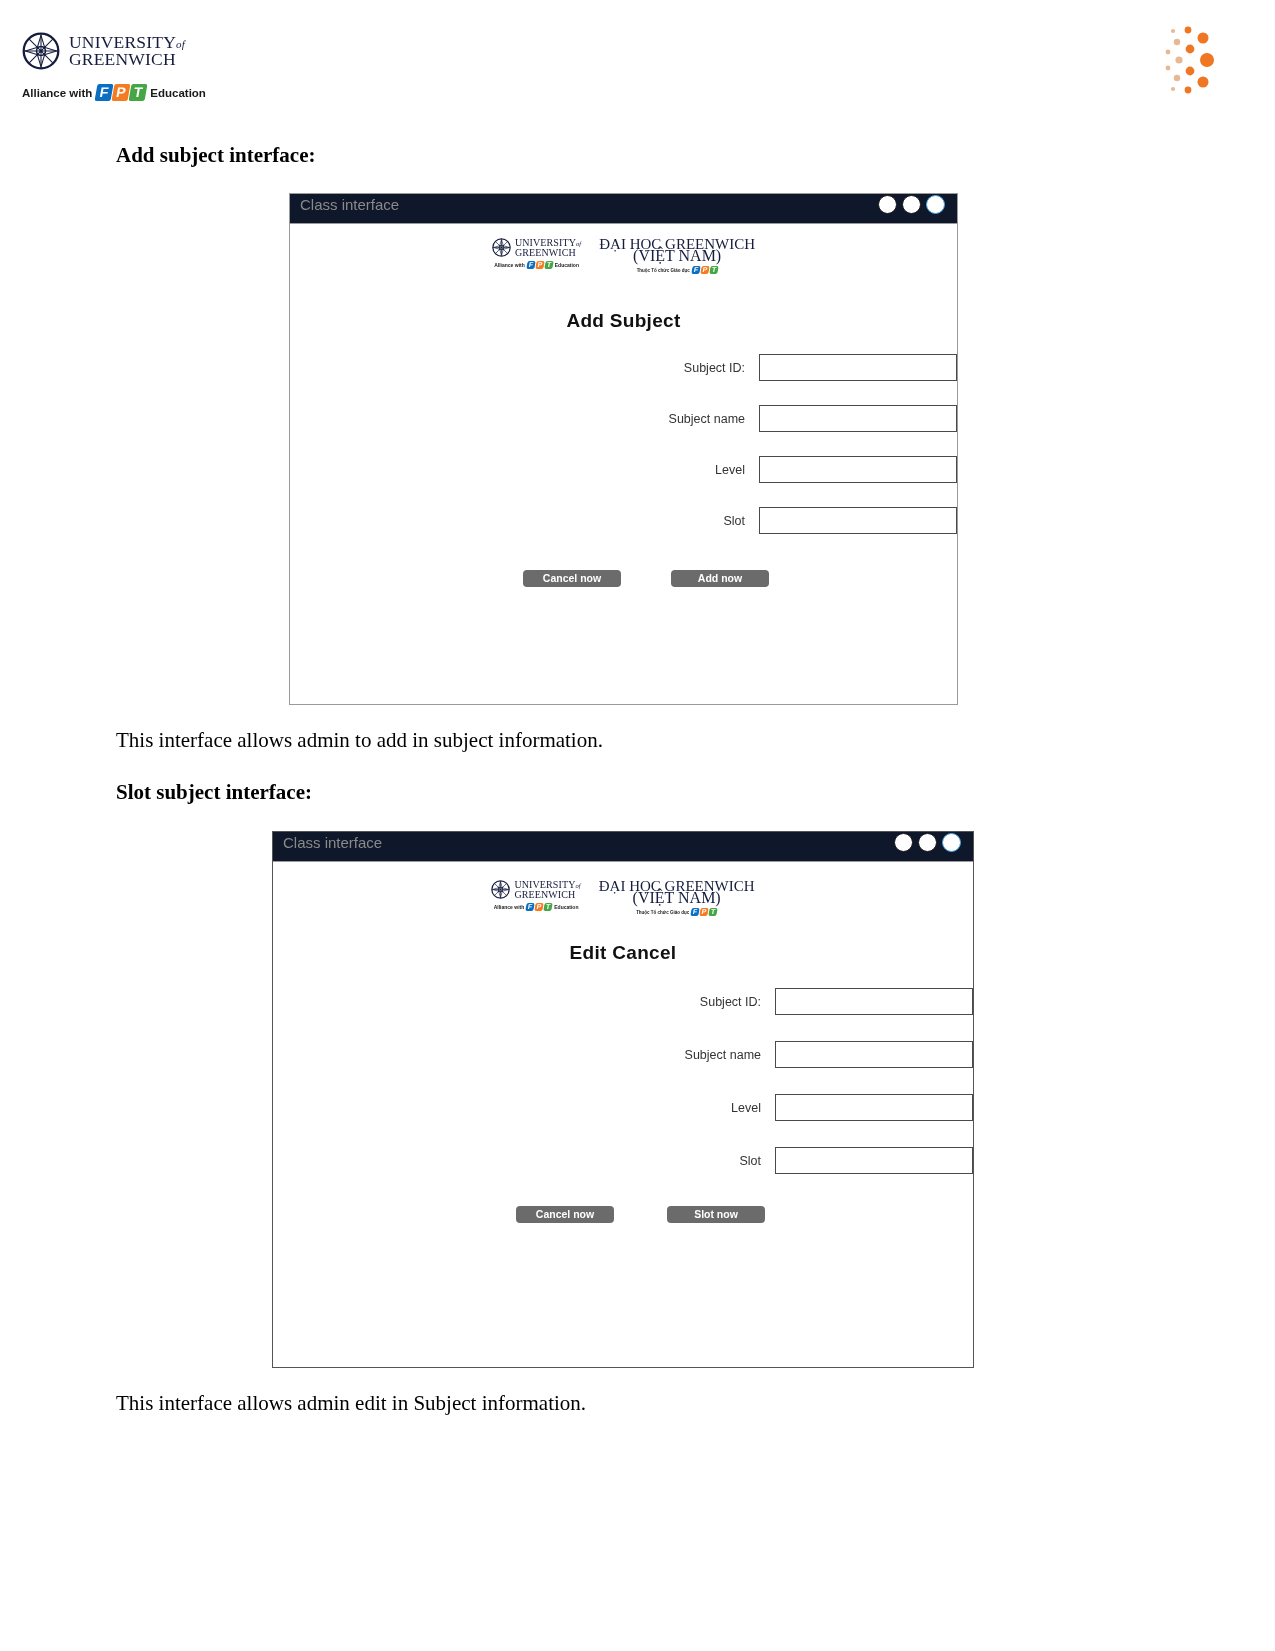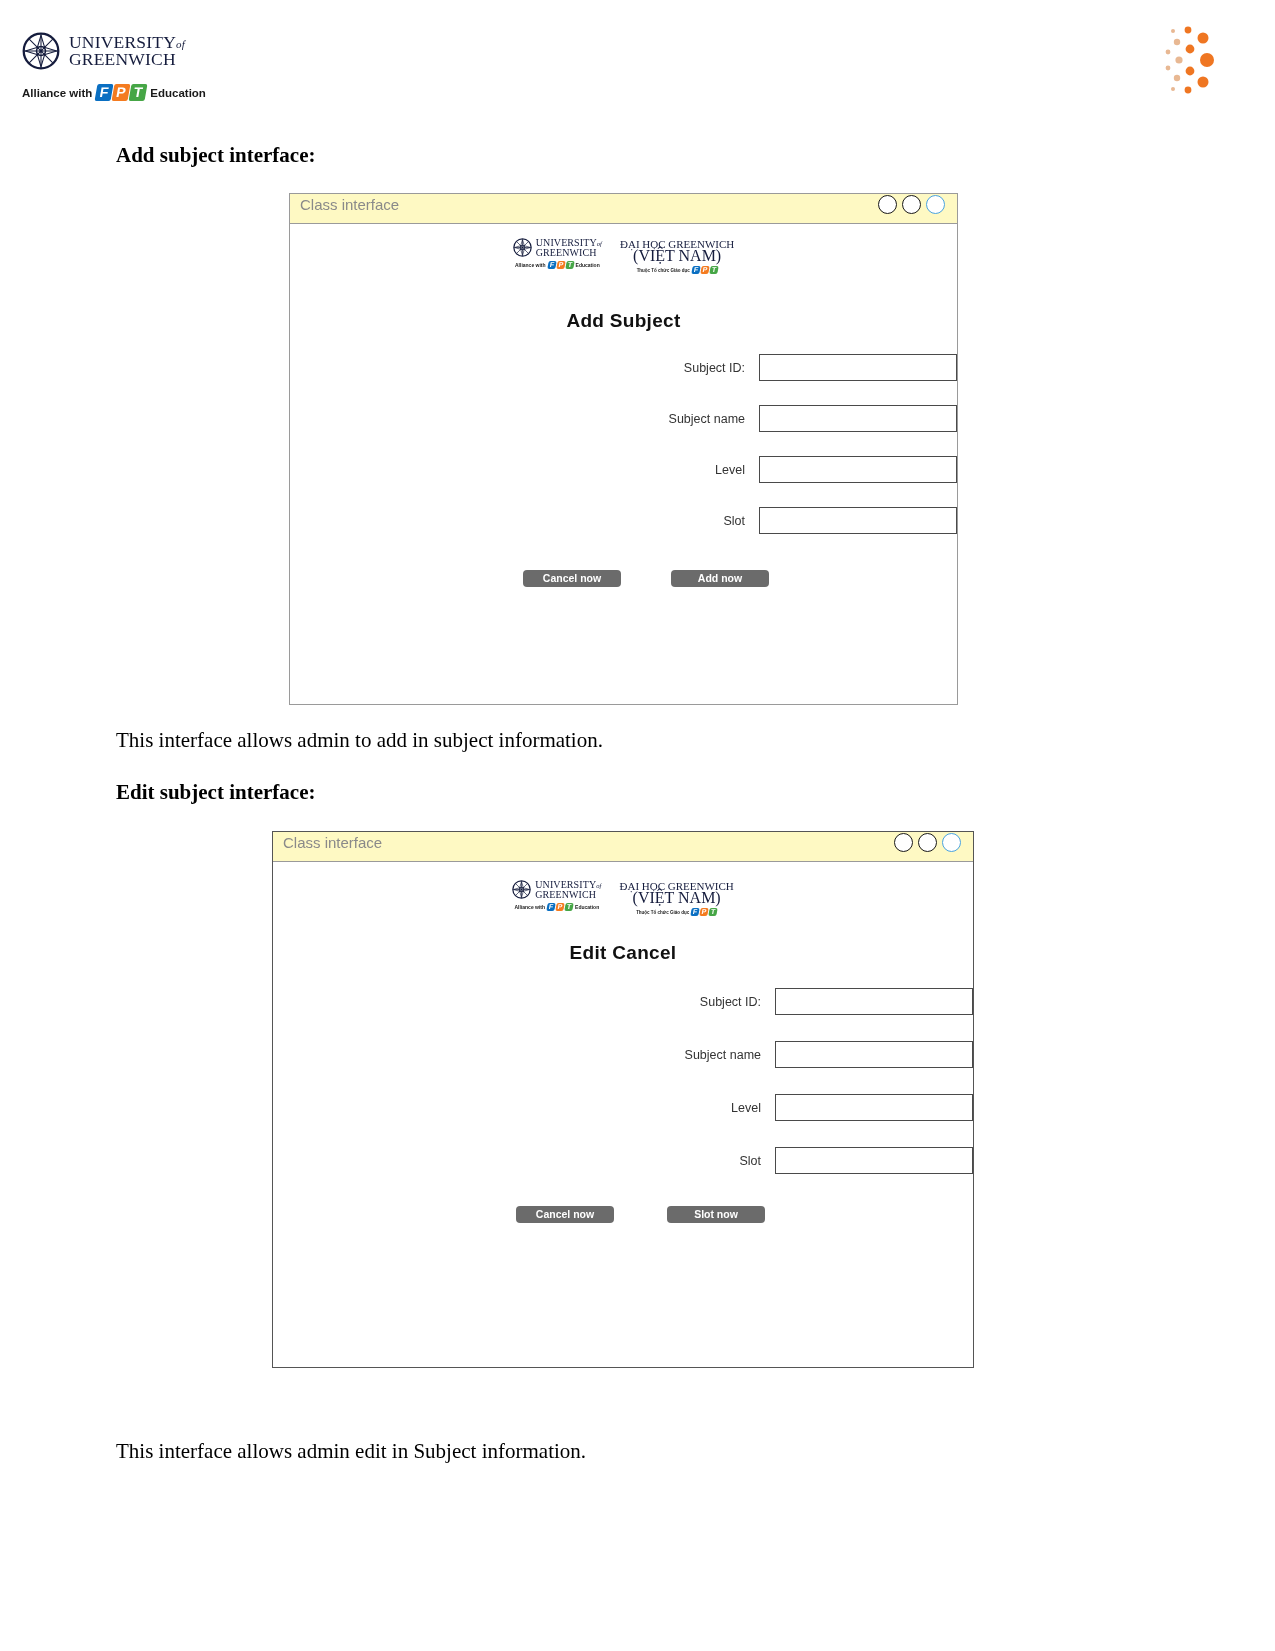--- a/index.html
+++ b/index.html
@@ -130,21 +130,21 @@
     box-sizing: border-box;
   }
   .mockup-titlebar {
     height: 30px;
     border-bottom: 1px solid #9a9a9a;
     display: flex;
     align-items: center;
     justify-content: space-between;
     padding: 0 12px 8px 10px;
     box-sizing: border-box;
-    background: #fef9c3;
+    background: #0f172a;
   }
   .mockup-title {
     font-family: "Liberation Sans", sans-serif;
     font-size: 15px;
     color: #8a8a8a;
   }
   .win-btns {
     display: flex;
     gap: 5px;
     align-items: center;
@@ -201,21 +201,21 @@
   .fpt-mini span {
     font-size: 7px;
     line-height: 8px;
     width: 8px;
   }
   .mini-vn {
     text-align: center;
     color: #151c3d;
     font-family: "Liberation Serif", serif;
   }
-  .mini-vn .v1 { font-size: 11px; line-height: 12px;}
+  .mini-vn .v1 { font-size: 15px; line-height: 12px;}
   .mini-vn .v2 { font-size: 16px; line-height: 12px;}
   .mini-vn-sub {
     margin-top: 4px;
     display: flex;
     align-items: center;
     justify-content: center;
     gap: 2px;
     font-family: "Liberation Sans", sans-serif;
     font-size: 4.5px;
     font-weight: 700;
@@ -420,21 +420,21 @@
 
     <div class="btn-row" style="margin-top:36px; padding-left:233px;">
       <button class="mock-btn" style="margin-right:50px;">Cancel now</button>
       <button class="mock-btn">Add now</button>
     </div>
   </div>
 </div>
 
 <div class="doc-para" style="top:728px;">This interface allows admin to add in subject information.</div>
 
-<div class="doc-heading" style="top:780px;">Edit subject interface:</div>
+<div class="doc-heading" style="top:780px;">Slot subject interface:</div>
 
 <div class="mockup" style="left:272px; top:831px; width:702px; height:537px; border-color:#555;">
   <div class="mockup-titlebar">
     <span class="mockup-title">Class interface</span>
     <span class="win-btns">
       <span class="win-btn dark"></span>
       <span class="win-btn dark"></span>
       <span class="win-btn blue"></span>
     </span>
   </div>
@@ -505,13 +505,13 @@
       </div>
     </div>
 
     <div class="btn-row" style="margin-top:32px; padding-left:243px;">
       <button class="mock-btn" style="margin-right:53px;">Cancel now</button>
       <button class="mock-btn">Slot now</button>
     </div>
   </div>
 </div>
 
-<div class="doc-para" style="top:1391px;margin-top:48px;">This interface allows admin edit in Subject information.</div>
+<div class="doc-para" style="top:1391px;">This interface allows admin edit in Subject information.</div>
 
 </body></html>

